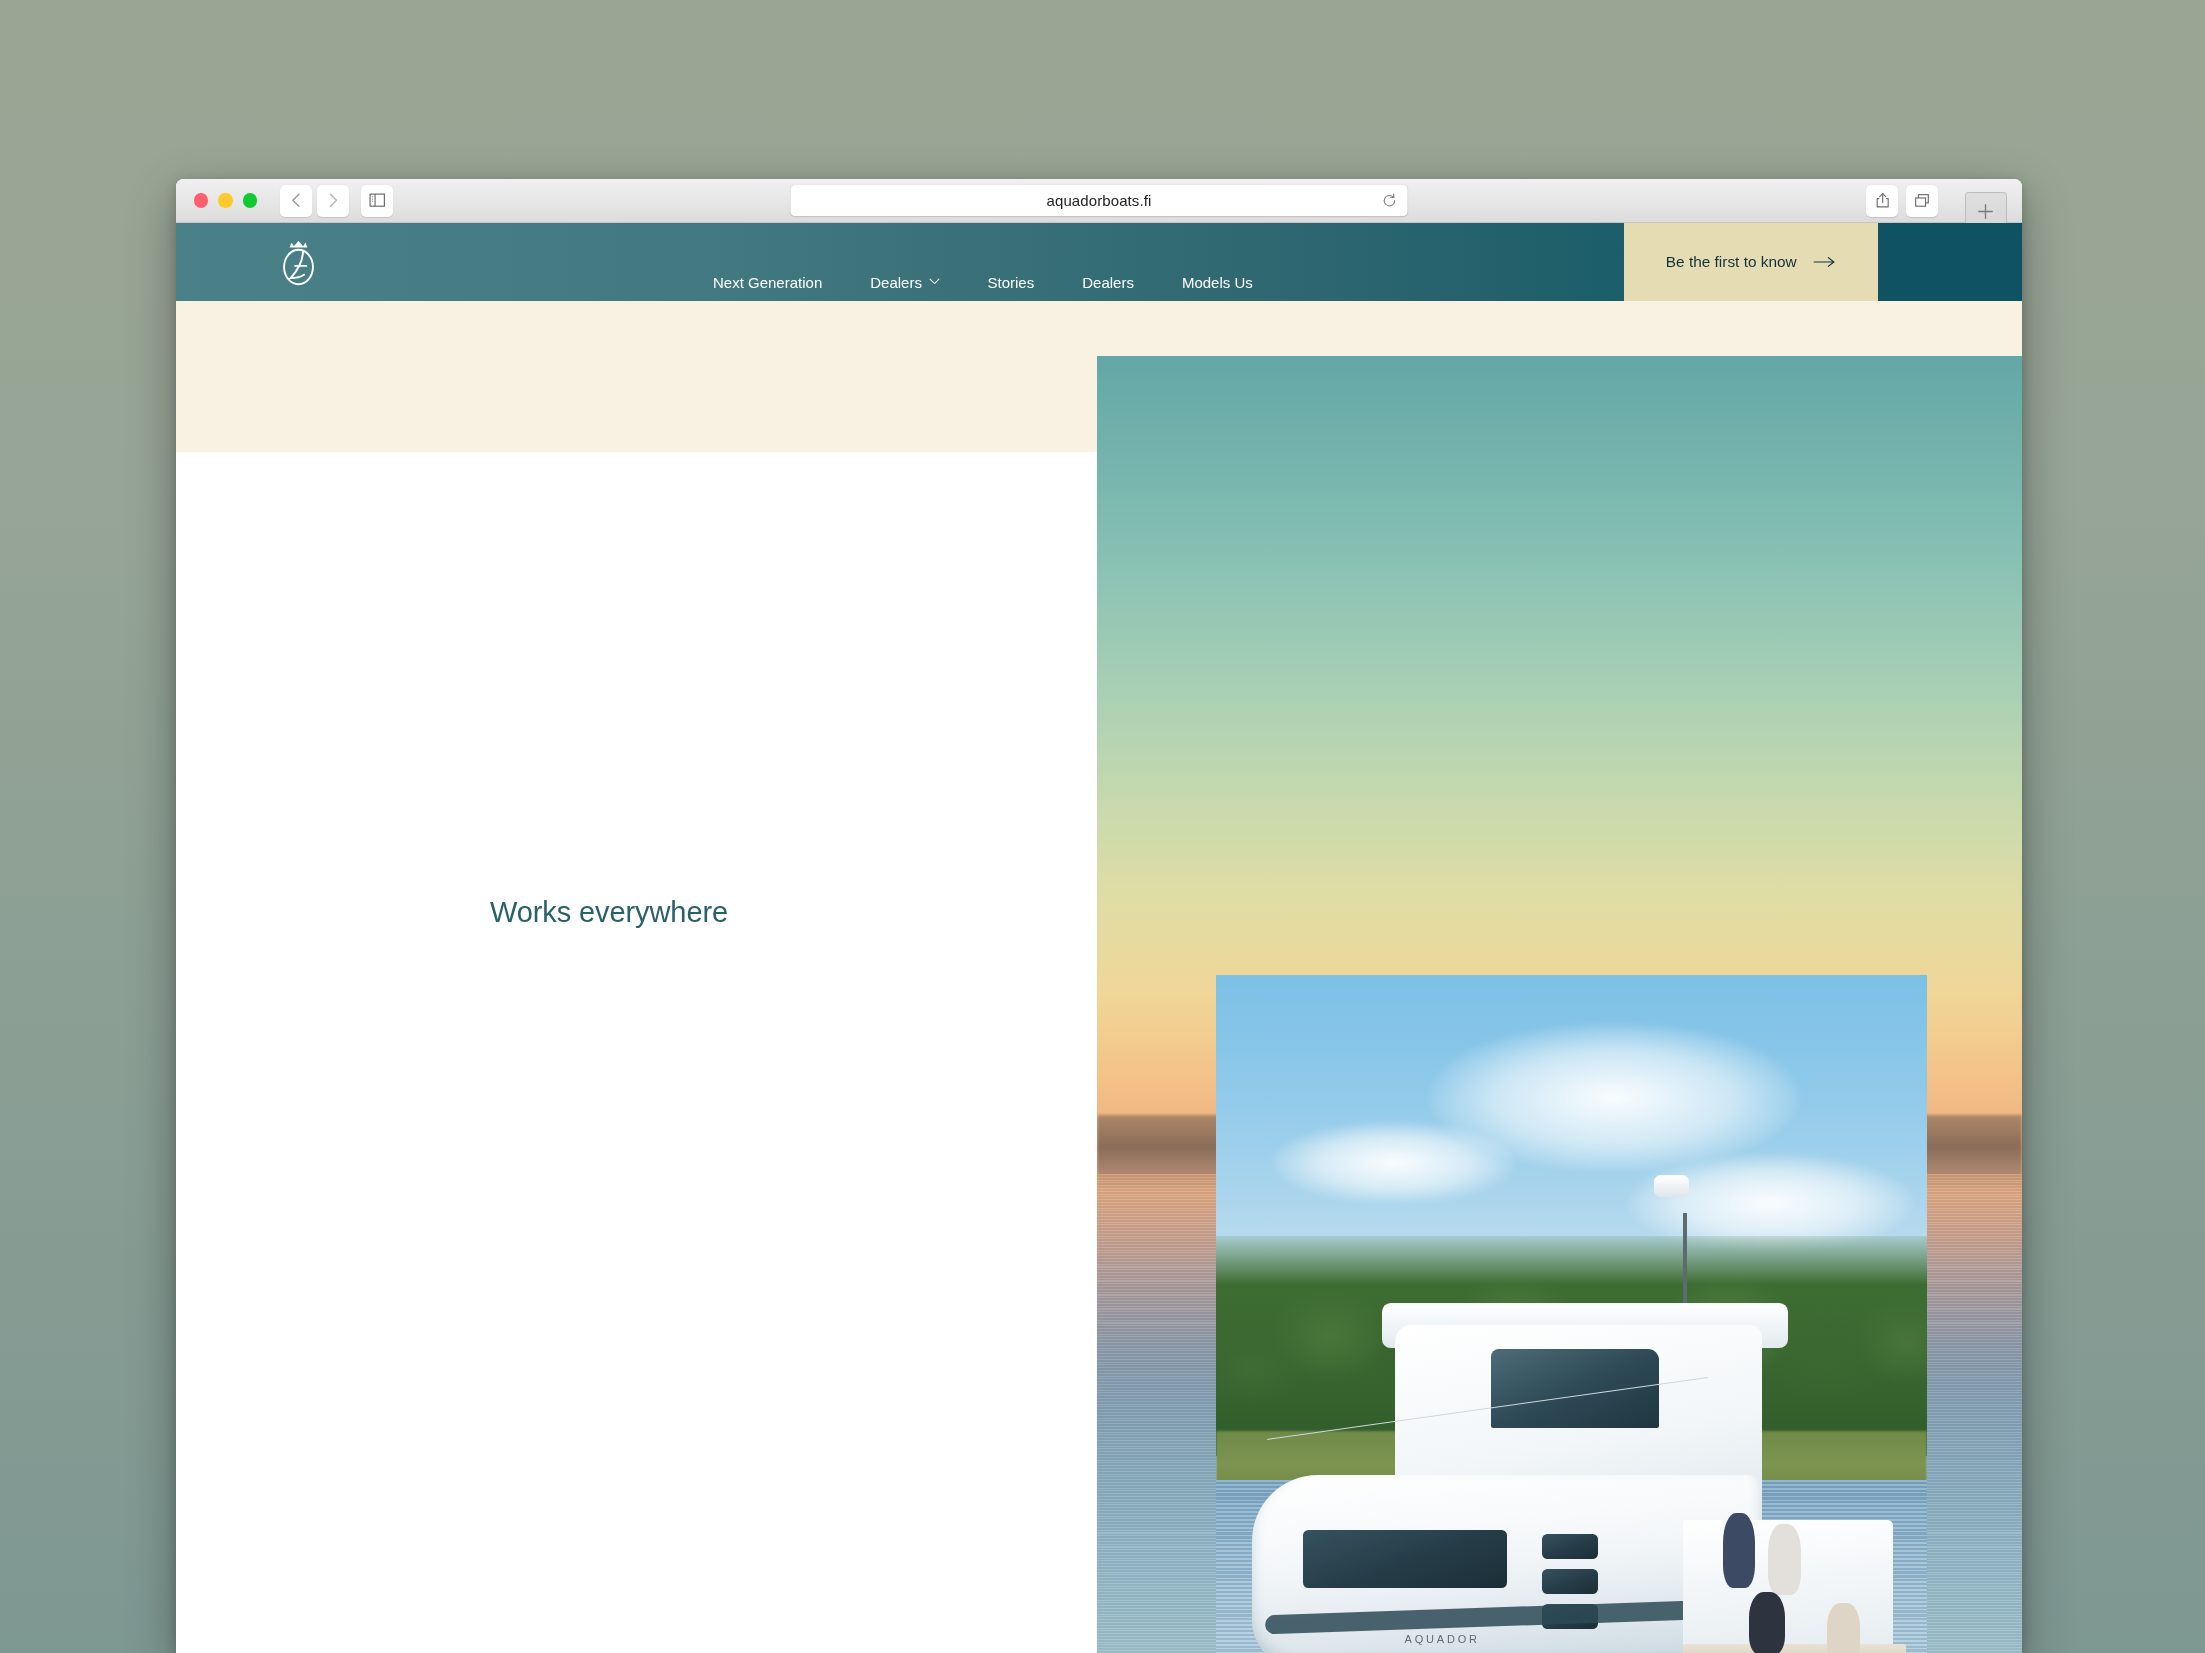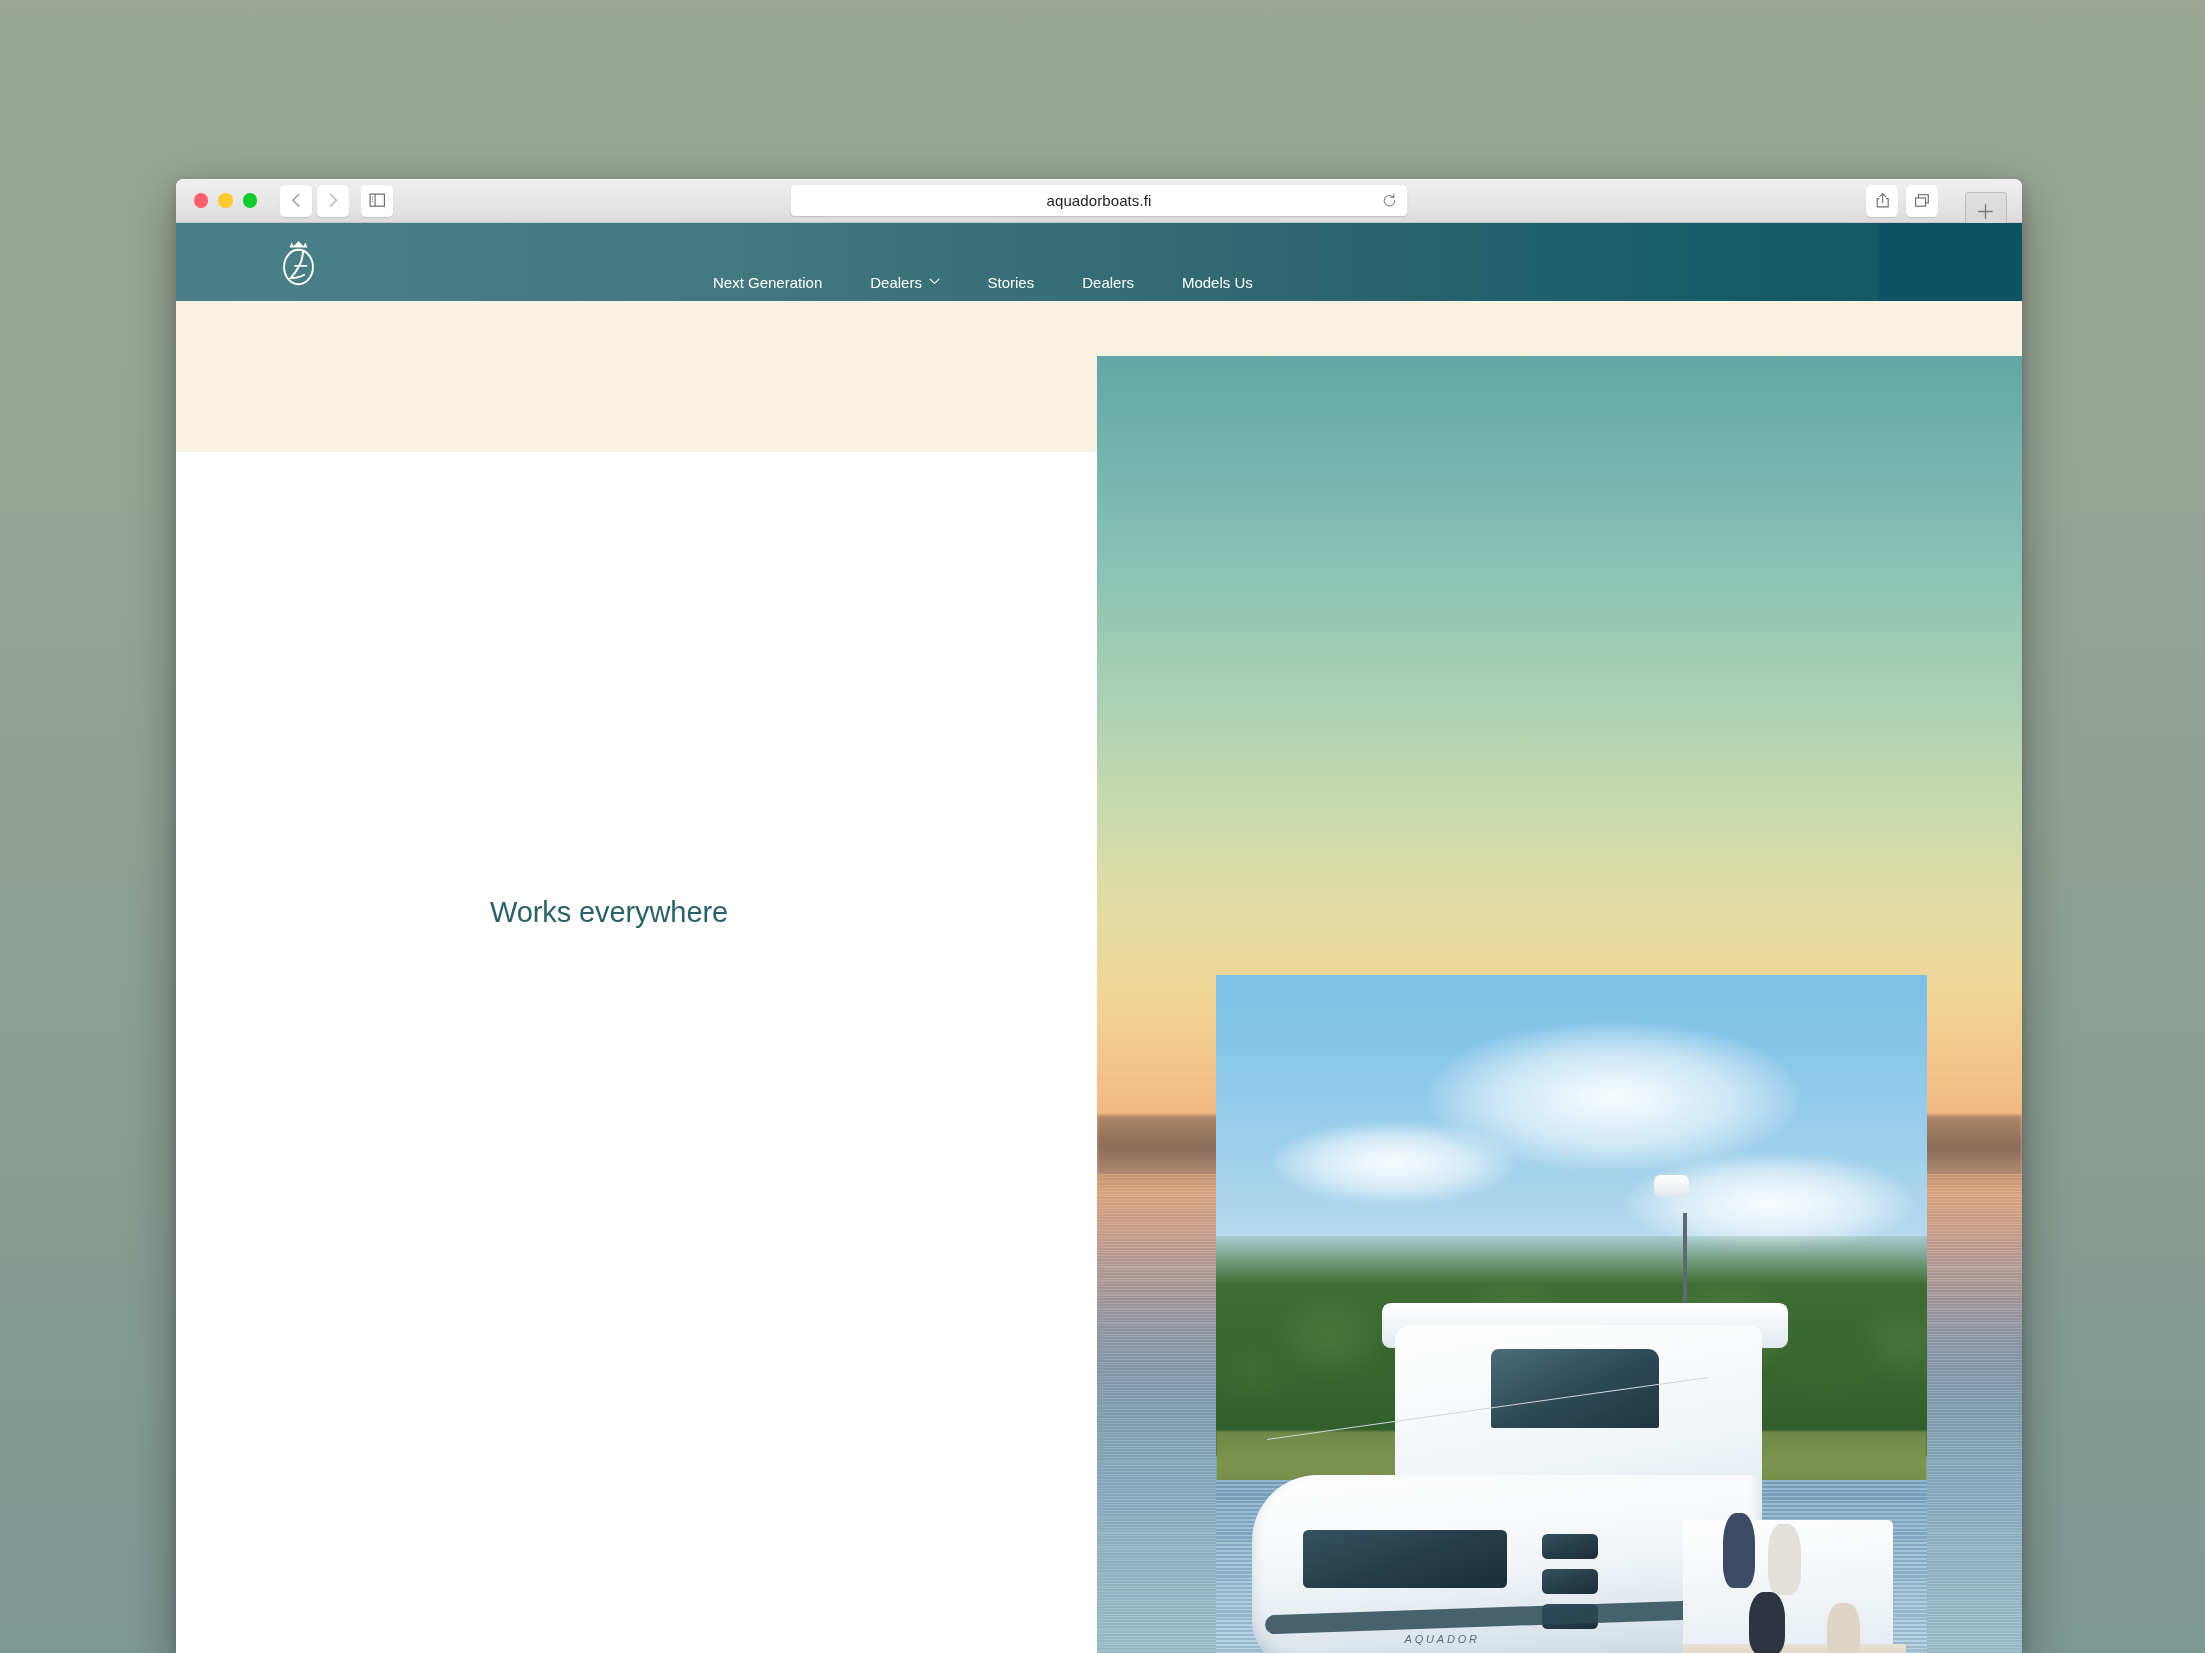--- a/index.html
+++ b/index.html
@@ -155,21 +155,20 @@
     text-indent: 26.5px;
   }
 
   
   #media {
     position: absolute;
     left: 921px; top: 55px;
     width: 925px; height: 1298px;
     overflow: hidden;
     background: #d8cfa8;
-    font-style: italic;
   }
   
   #backdrop {
     position: absolute; inset: 0;
     background:
       linear-gradient(180deg,
         #63a7a6 0%,
         #74b4ad 8%,
         #8cc3b4 17%,
         #a9d0b4 26%,
@@ -435,20 +434,29 @@
         <span>Stories</span>
       </a>
       <a class="navlink">
         <span>Dealers</span>
       </a>
       <a class="navlink">
         <span>Models Us</span>
       </a>
     </div>
 
+    <div id="cta">
+      <span>Be the first to know</span>
+      <span>
+        <svg width="23" height="12" viewBox="0 0 42 22">
+          <line x1="2" y1="11" x2="38" y2="11" stroke="#123238" stroke-width="2.2" stroke-linecap="round"></line>
+          <path d="M28 3 L38 11 L28 19" fill="none" stroke="#123238" stroke-width="2.2" stroke-linecap="round" stroke-linejoin="round"></path>
+        </svg>
+      </span>
+    </div>
 
     <div id="cta-tail"></div>
   </div>
 
   <div id="page">
 
     <div id="cream-band"></div>
 
     <div id="textcol">
       <h2 id="heading">Works everywhere</h2>

